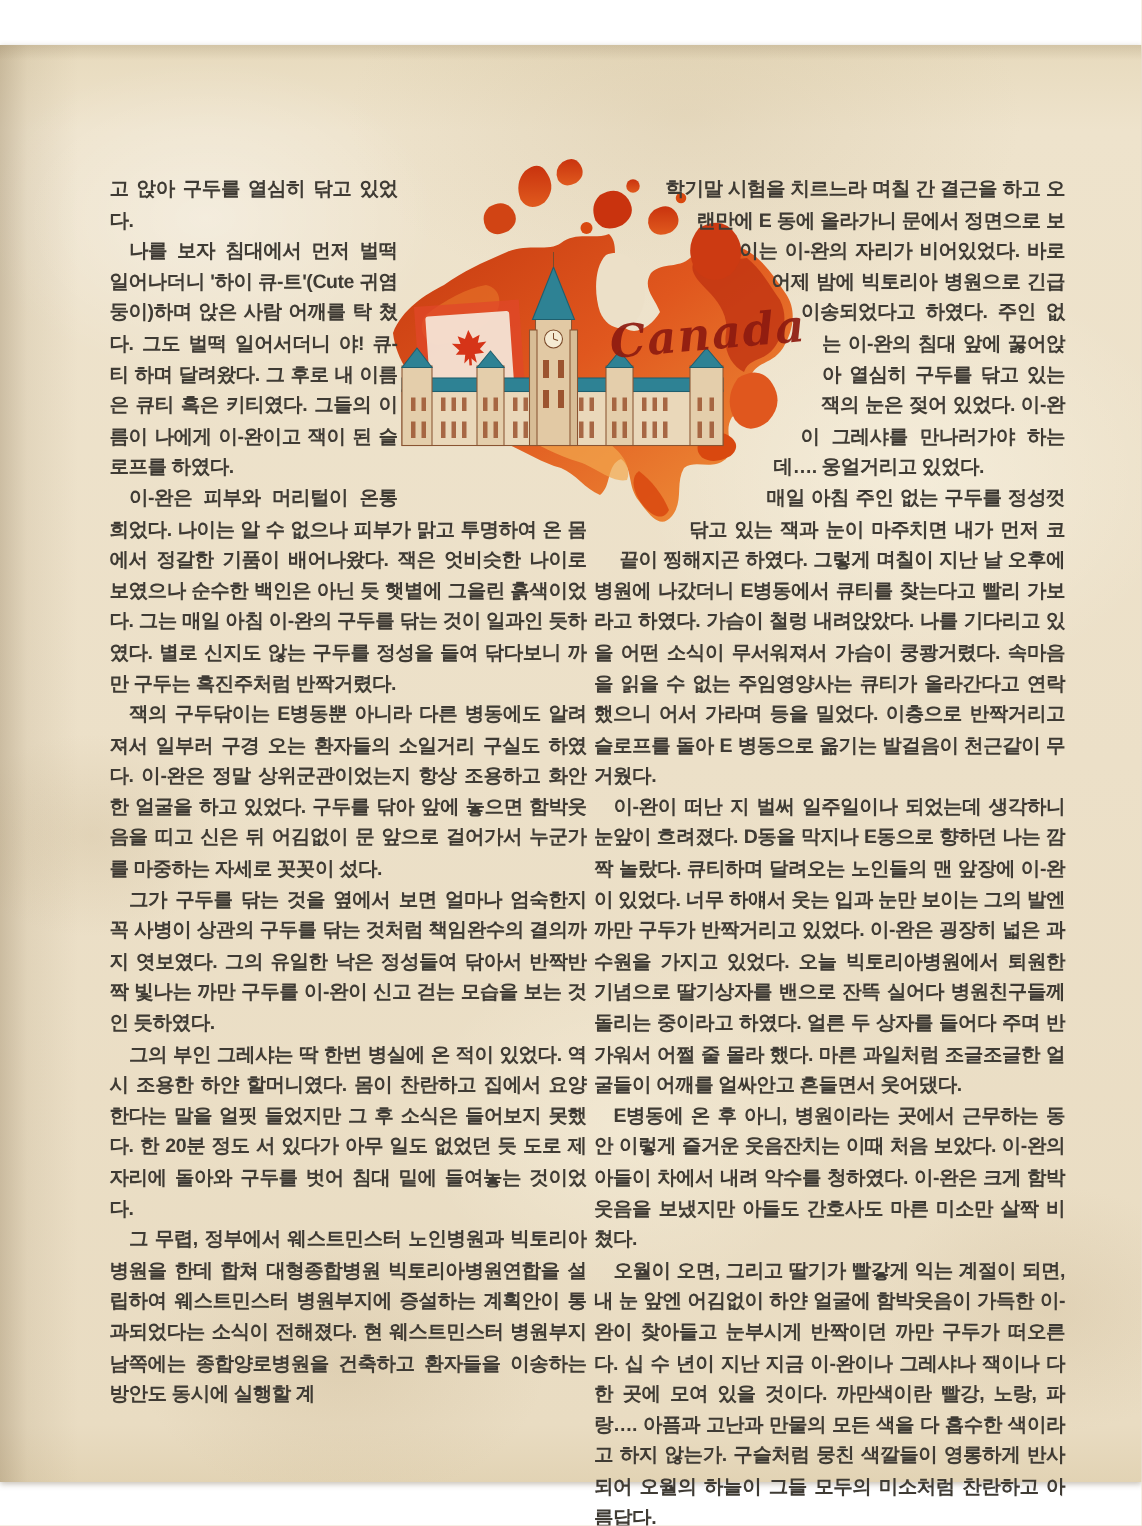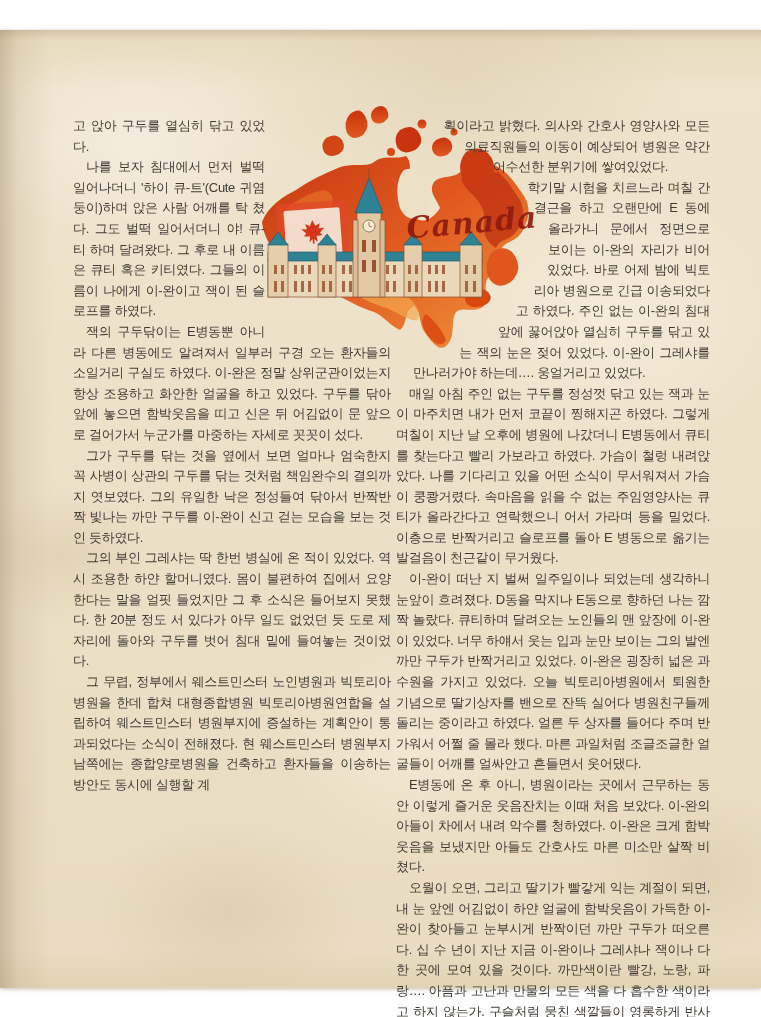--- a/index.html
+++ b/index.html
@@ -31,21 +31,21 @@
     content:"";position:absolute;left:0;top:0;right:0;height:10px;
     background:linear-gradient(180deg, rgba(120,98,64,.18), rgba(120,98,64,0));
     pointer-events:none;
   }
 
   .column{
     position:absolute;top:86px;
     font-size:13px;line-height:20.6px;color:#3f3b34;
     text-align:justify;word-break:break-all;letter-spacing:-0.3px;
   }
-  .column p{margin:0;text-indent:1em;}
+  .column p{margin:0;text-indent:1em;font-weight:bold;}
   .column p:first-of-type{text-indent:0;}
   .col-left{left:73px;width:318px;}
   .col-right{left:396px;width:314px;}
 
   
   .wrap-l1{float:right;width:126px;height:185px;margin-top:21px;}
   .wrap-l2{float:right;clear:right;width:102px;height:20px;}
   .wrap-r1{
     float:left;width:152px;height:252px;
     shape-outside:polygon(0px 0px,26px 0px,42px 22px,62px 43px,92px 64px,114px 85px,134px 106px,148px 126px,146px 148px,128px 168px,110px 189px,92px 210px,38px 231px,0px 250px);
@@ -190,29 +190,29 @@
     </g>
 
     <text transform="rotate(-5 160 132)" x="153" y="138" font-family="DejaVu Serif, serif" font-style="italic" font-weight="bold" font-size="30" fill="#8e1b10" opacity="0.92" letter-spacing="1">Canada</text>
   </svg>
 
   <div class="column col-left">
     <div class="wrap-l1"></div>
     <div class="wrap-l2"></div>
   <p>고 앉아 구두를 열심히 닦고 있었다.</p>
       <p>나를 보자 침대에서 먼저 벌떡 일어나더니 '하이 큐-트'(Cute 귀염둥이)하며 앉은 사람 어깨를 탁 쳤다. 그도 벌떡 일어서더니 야! 큐-티 하며 달려왔다. 그 후로 내 이름은 큐티 혹은 키티였다. 그들의 이름이 나에게 이-완이고 잭이 된 슬로프를 하였다.</p>
+      <p>이-완은 피부와 머리털이 온통 희었다. 나이는 알 수 없으나 피부가 맑고 투명하여 온 몸에서 정갈한 기품이 배어나왔다. 잭은 엇비슷한 나이로 보였으나 순수한 백인은 아닌 듯 햇볕에 그을린 흙색이었다. 그는 매일 아침 이-완의 구두를 닦는 것이 일과인 듯하였다. 별로 신지도 않는 구두를 정성을 들여 닦다보니 까만 구두는 흑진주처럼 반짝거렸다.</p>
       <p>잭의 구두닦이는 E병동뿐 아니라 다른 병동에도 알려져서 일부러 구경 오는 환자들의 소일거리 구실도 하였다. 이-완은 정말 상위군관이었는지 항상 조용하고 화안한 얼굴을 하고 있었다. 구두를 닦아 앞에 놓으면 함박웃음을 띠고 신은 뒤 어김없이 문 앞으로 걸어가서 누군가를 마중하는 자세로 꼿꼿이 섰다.</p>
       <p>그가 구두를 닦는 것을 옆에서 보면 얼마나 엄숙한지 꼭 사병이 상관의 구두를 닦는 것처럼 책임완수의 결의까지 엿보였다. 그의 유일한 낙은 정성들여 닦아서 반짝반짝 빛나는 까만 구두를 이-완이 신고 걷는 모습을 보는 것인 듯하였다.</p>
-      <p>그의 부인 그레샤는 딱 한번 병실에 온 적이 있었다. 역시 조용한 하얀 할머니였다. 몸이 불편하여 집에서 요양한다는 말을 얼핏 들었지만 그 후 소식은 들어보지 못했다. 한 20분 정도 서 있다가 아무 일도 없었던 듯 도로 제자리에 돌아와 구두를 벗어 침대 밑에 들여놓는 것이었다.</p>
+      <p>그의 부인 그레샤는 딱 한번 병실에 온 적이 있었다. 역시 조용한 하얀 할머니였다. 몸이 찬란하고 집에서 요양한다는 말을 얼핏 들었지만 그 후 소식은 들어보지 못했다. 한 20분 정도 서 있다가 아무 일도 없었던 듯 도로 제자리에 돌아와 구두를 벗어 침대 밑에 들여놓는 것이었다.</p>
       <p>그 무렵, 정부에서 웨스트민스터 노인병원과 빅토리아 병원을 한데 합쳐 대형종합병원 빅토리아병원연합을 설립하여 웨스트민스터 병원부지에 증설하는 계획안이 통과되었다는 소식이 전해졌다. 현 웨스트민스터 병원부지 남쪽에는 종합양로병원을 건축하고 환자들을 이송하는 방안도 동시에 실행할 계</p>
     </div>
 
   <div class="column col-right">
     <div class="wrap-r1"></div>
-  <p>획이라고 밝혔다. 의사와 간호사 영양사와 모든 의료직원들의 이동이 예상되어 병원은 약간 어수선한 분위기에 쌓여있었다.</p>
       <p>학기말 시험을 치르느라 며칠 간 결근을 하고 오랜만에 E 동에 올라가니 문에서 정면으로 보이는 이-완의 자리가 비어있었다. 바로 어제 밤에 빅토리아 병원으로 긴급 이송되었다고 하였다. 주인 없는 이-완의 침대 앞에 꿇어앉아 열심히 구두를 닦고 있는 잭의 눈은 젖어 있었다. 이-완이 그레샤를 만나러가야 하는데…. 웅얼거리고 있었다.</p>
       <p>매일 아침 주인 없는 구두를 정성껏 닦고 있는 잭과 눈이 마주치면 내가 먼저 코끝이 찡해지곤 하였다. 그렇게 며칠이 지난 날 오후에 병원에 나갔더니 E병동에서 큐티를 찾는다고 빨리 가보라고 하였다. 가슴이 철렁 내려앉았다. 나를 기다리고 있을 어떤 소식이 무서워져서 가슴이 쿵쾅거렸다. 속마음을 읽을 수 없는 주임영양사는 큐티가 올라간다고 연락했으니 어서 가라며 등을 밀었다. 이층으로 반짝거리고 슬로프를 돌아 E 병동으로 옮기는 발걸음이 천근같이 무거웠다.</p>
       <p>이-완이 떠난 지 벌써 일주일이나 되었는데 생각하니 눈앞이 흐려졌다. D동을 막지나 E동으로 향하던 나는 깜짝 놀랐다. 큐티하며 달려오는 노인들의 맨 앞장에 이-완이 있었다. 너무 하얘서 웃는 입과 눈만 보이는 그의 발엔 까만 구두가 반짝거리고 있었다. 이-완은 굉장히 넓은 과수원을 가지고 있었다. 오늘 빅토리아병원에서 퇴원한 기념으로 딸기상자를 밴으로 잔뜩 실어다 병원친구들께 돌리는 중이라고 하였다. 얼른 두 상자를 들어다 주며 반가워서 어쩔 줄 몰라 했다. 마른 과일처럼 조글조글한 얼굴들이 어깨를 얼싸안고 흔들면서 웃어댔다.</p>
       <p>E병동에 온 후 아니, 병원이라는 곳에서 근무하는 동안 이렇게 즐거운 웃음잔치는 이때 처음 보았다. 이-완의 아들이 차에서 내려 악수를 청하였다. 이-완은 크게 함박웃음을 보냈지만 아들도 간호사도 마른 미소만 살짝 비쳤다.</p>
       <p>오월이 오면, 그리고 딸기가 빨갛게 익는 계절이 되면, 내 눈 앞엔 어김없이 하얀 얼굴에 함박웃음이 가득한 이-완이 찾아들고 눈부시게 반짝이던 까만 구두가 떠오른다. 십 수 년이 지난 지금 이-완이나 그레샤나 잭이나 다 한 곳에 모여 있을 것이다. 까만색이란 빨강, 노랑, 파랑…. 아픔과 고난과 만물의 모든 색을 다 흡수한 색이라고 하지 않는가. 구슬처럼 뭉친 색깔들이 영롱하게 반사되어 오월의 하늘이 그들 모두의 미소처럼 찬란하고 아름답다.</p>
     </div>
 
   <div class="watermark">
     <span>www.korean.net</span>
     <span class="pagenum">23</span>

